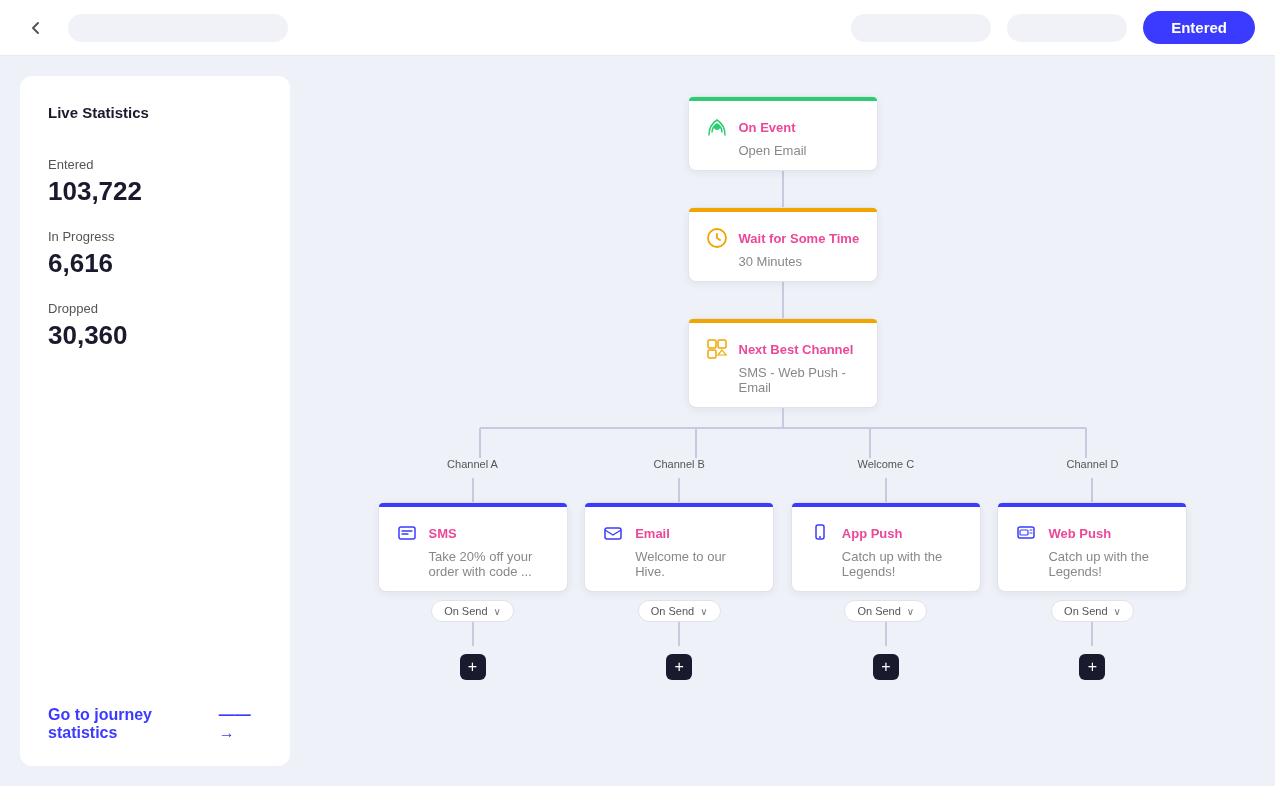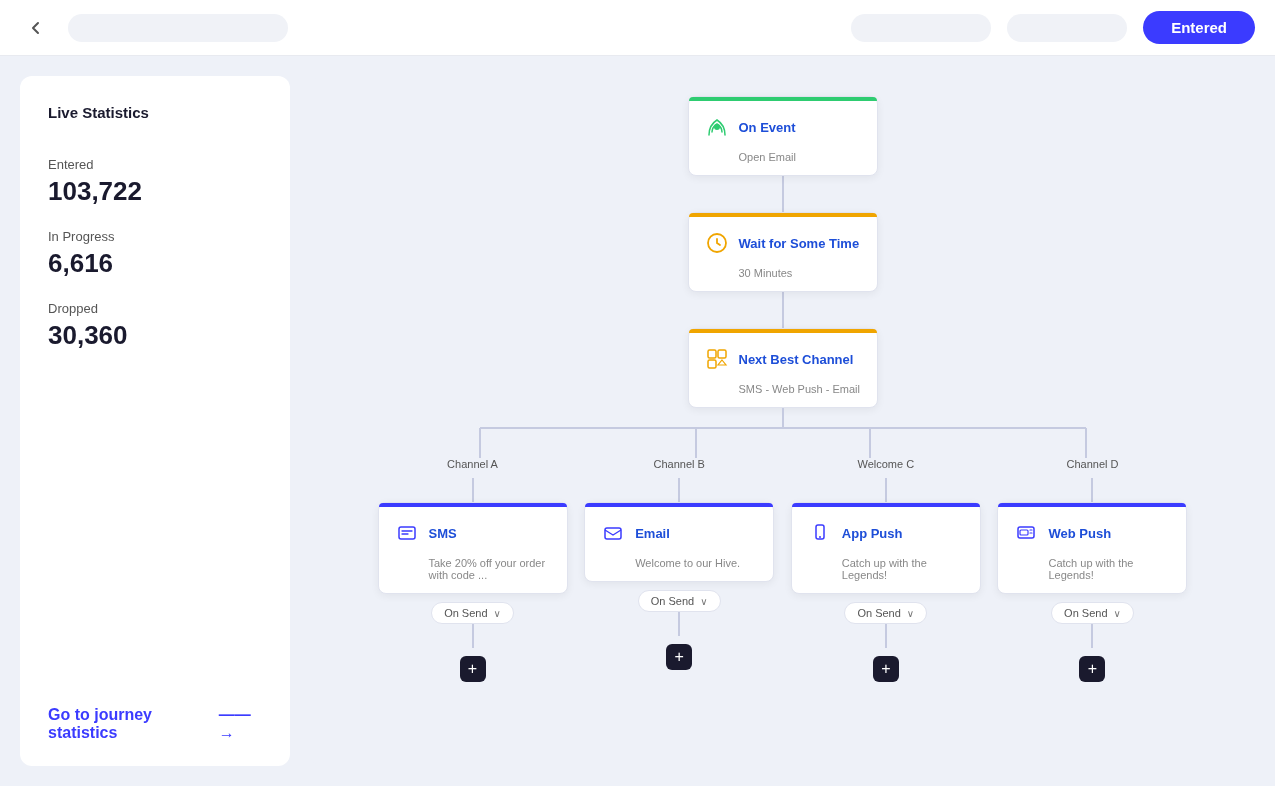--- a/index.html
+++ b/index.html
@@ -153,26 +153,26 @@
       margin-top: 4px;
     }
     .node-icon {
       width: 28px; height: 28px;
       display: flex; align-items: center; justify-content: center;
       font-size: 18px;
     }
     .node-title {
       font-size: 13px;
       font-weight: 600;
-      color: #1d4ed8;
+      color: #ec4899;
     }
     .node-subtitle {
-      font-size: 11px;
+      font-size: 13px;
       color: #888;
-      margin-top: 10px;
+      margin-top: 2px;
       margin-left: 36px;
     }
 
     
     .connector-v {
       width: 2px;
       background: #c5cae0;
       height: 36px;
       margin: 0 auto;
     }

